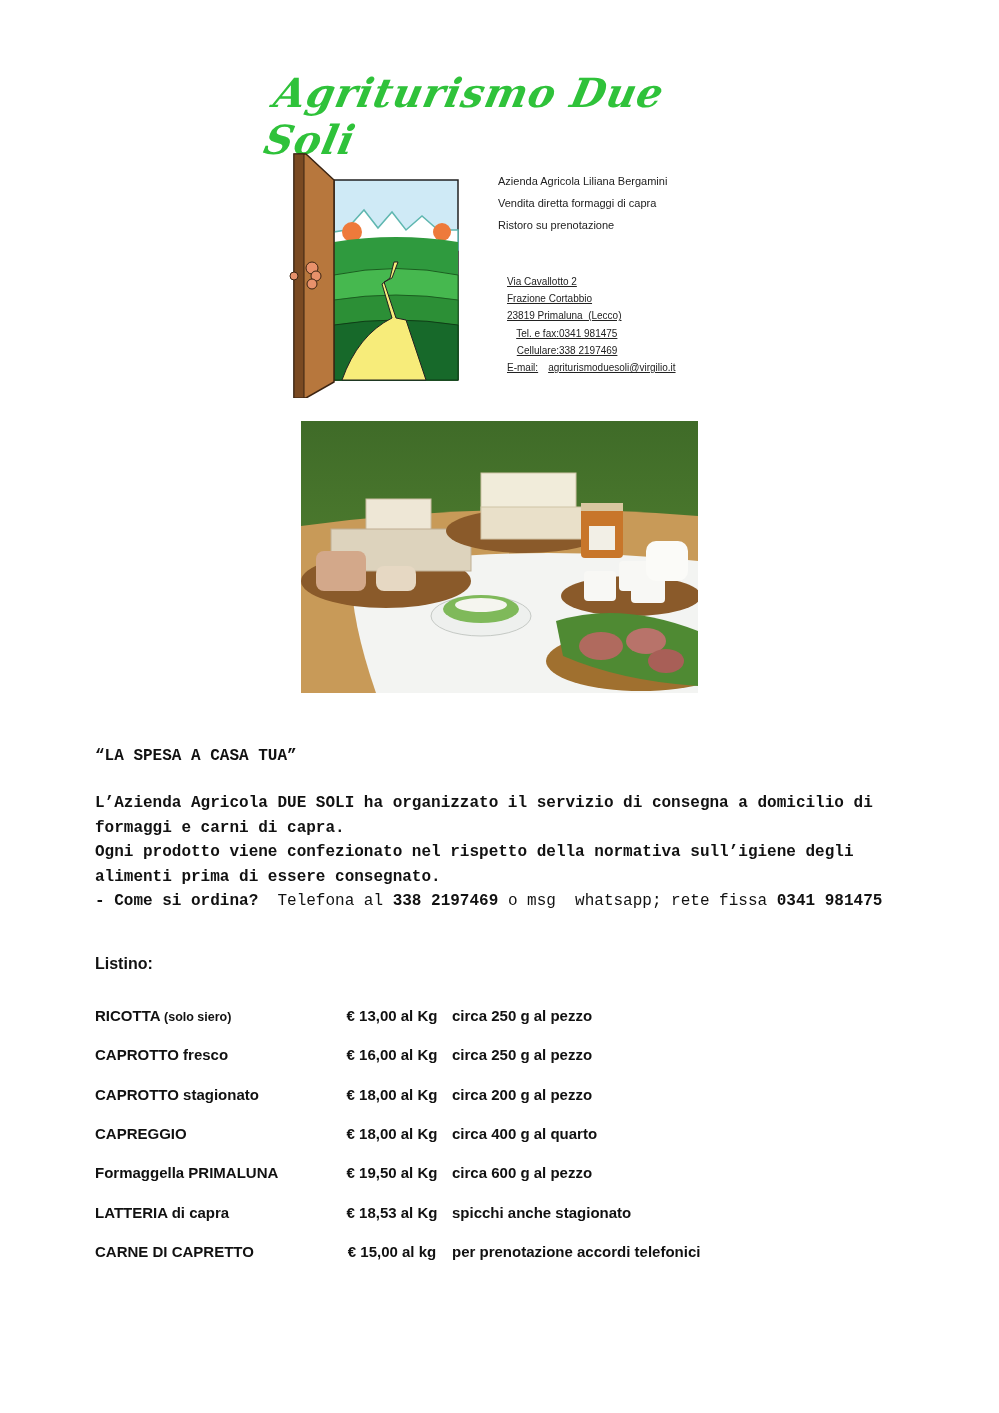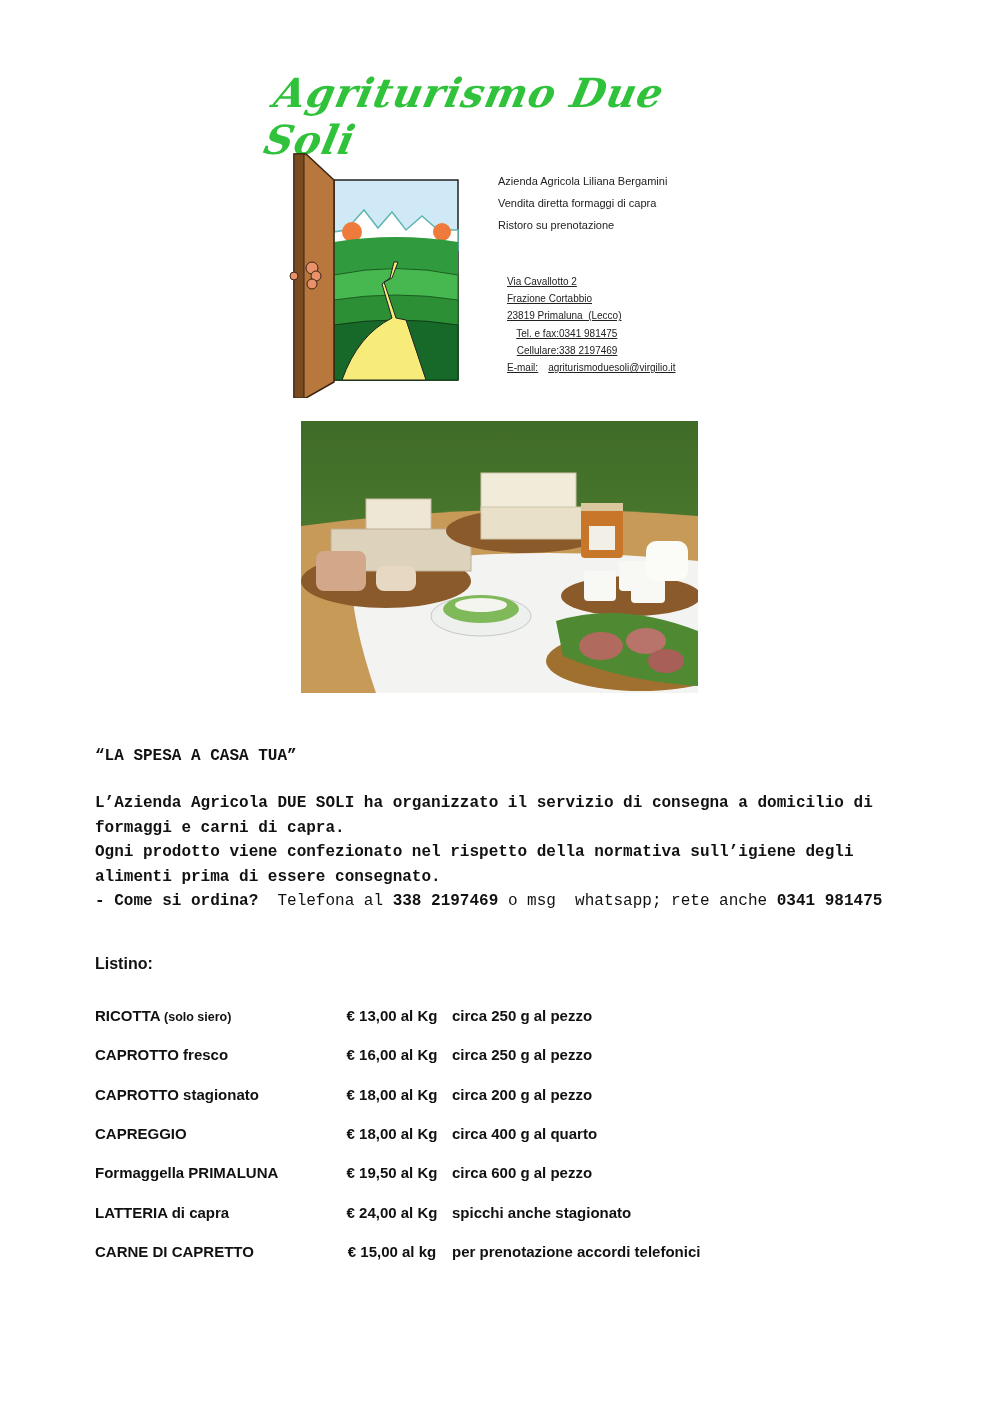--- a/index.html
+++ b/index.html
@@ -152,21 +152,21 @@
     <ellipse cx="345" cy="220" rx="20" ry="13" fill="#b8736a"></ellipse>
     <ellipse cx="365" cy="240" rx="18" ry="12" fill="#a85f57"></ellipse>
   </svg>
 </div>
 
 <div class="doc">
   <p class="headline">“LA SPESA A CASA TUA”</p>
   <p class="para b" style="margin-top:26px">
     <span>L’Azienda Agricola  DUE SOLI  ha organizzato il servizio di consegna a domicilio di formaggi e carni di capra.</span><br>
     <span>Ogni prodotto viene confezionato nel rispetto della normativa sull’igiene degli alimenti prima di essere consegnato.</span><br>
-    <span><span class="b">- Come si ordina?</span><span class="n" style="white-space:pre">  Telefona al </span><span class="b">338 2197469</span><span class="n" style="white-space:pre"> o msg  whatsapp; rete anche </span><span class="b">0341 981475</span></span><br>
+    <span><span class="b">- Come si ordina?</span><span class="n" style="white-space:pre">  Telefona al </span><span class="b">338 2197469</span><span class="n" style="white-space:pre"> o msg  whatsapp; rete fissa </span><span class="b">0341 981475</span></span><br>
     <br>
   </p>
 </div>
 
 <div class="listino-lbl">Listino:</div>
 
 <div class="price-table">
   <div class="price-row">
     <div class="c1"><span>RICOTTA</span><span class="small" style="white-space:pre"> (solo siero)</span></div>
     <div class="c2">€ 13,00 al Kg</div>
@@ -187,21 +187,21 @@
     <div class="c2">€ 18,00 al Kg</div>
     <div class="c3">circa 400 g al quarto</div>
   </div>
   <div class="price-row">
     <div class="c1">Formaggella PRIMALUNA</div>
     <div class="c2">€ 19,50 al Kg</div>
     <div class="c3">circa 600 g al pezzo</div>
   </div>
   <div class="price-row">
     <div class="c1">LATTERIA di capra</div>
-    <div class="c2">€ 24,00 al Kg</div>
+    <div class="c2">€ 18,53 al Kg</div>
     <div class="c3">spicchi anche stagionato</div>
   </div>
   <div class="price-row">
     <div class="c1">CARNE DI CAPRETTO</div>
     <div class="c2">€ 15,00 al kg</div>
     <div class="c3">per prenotazione accordi telefonici</div>
   </div>
 </div>
 
 </body></html>

